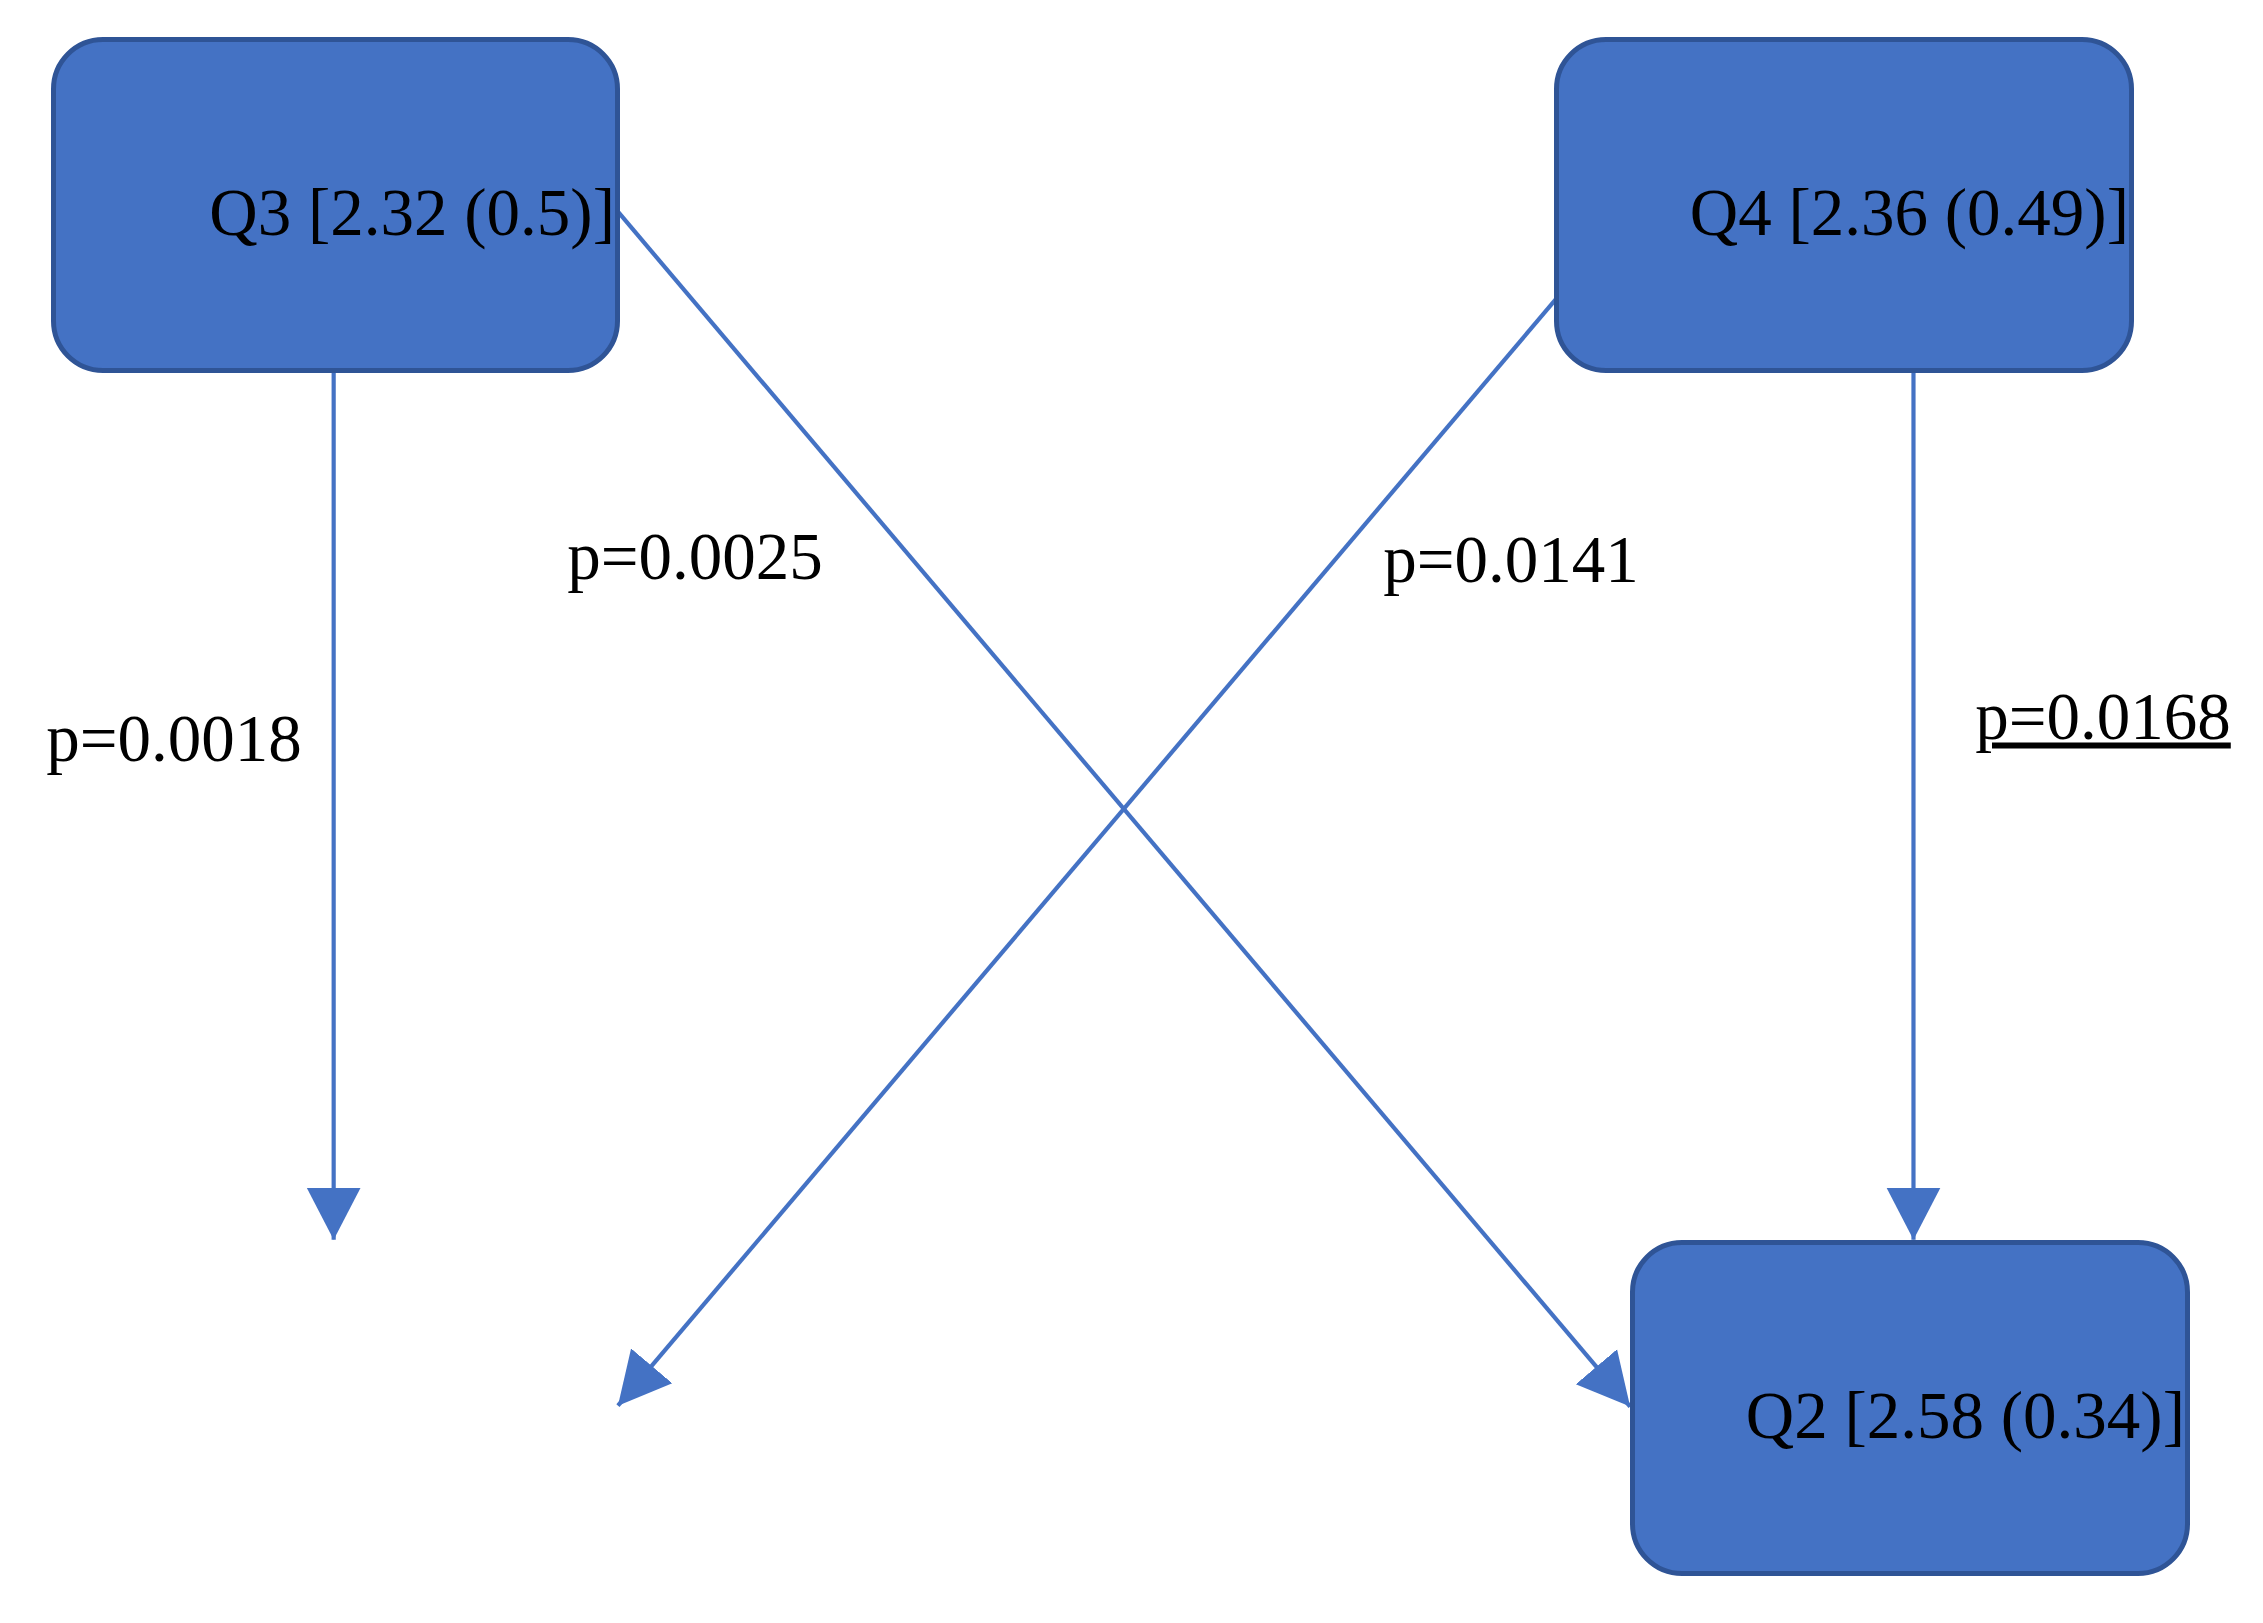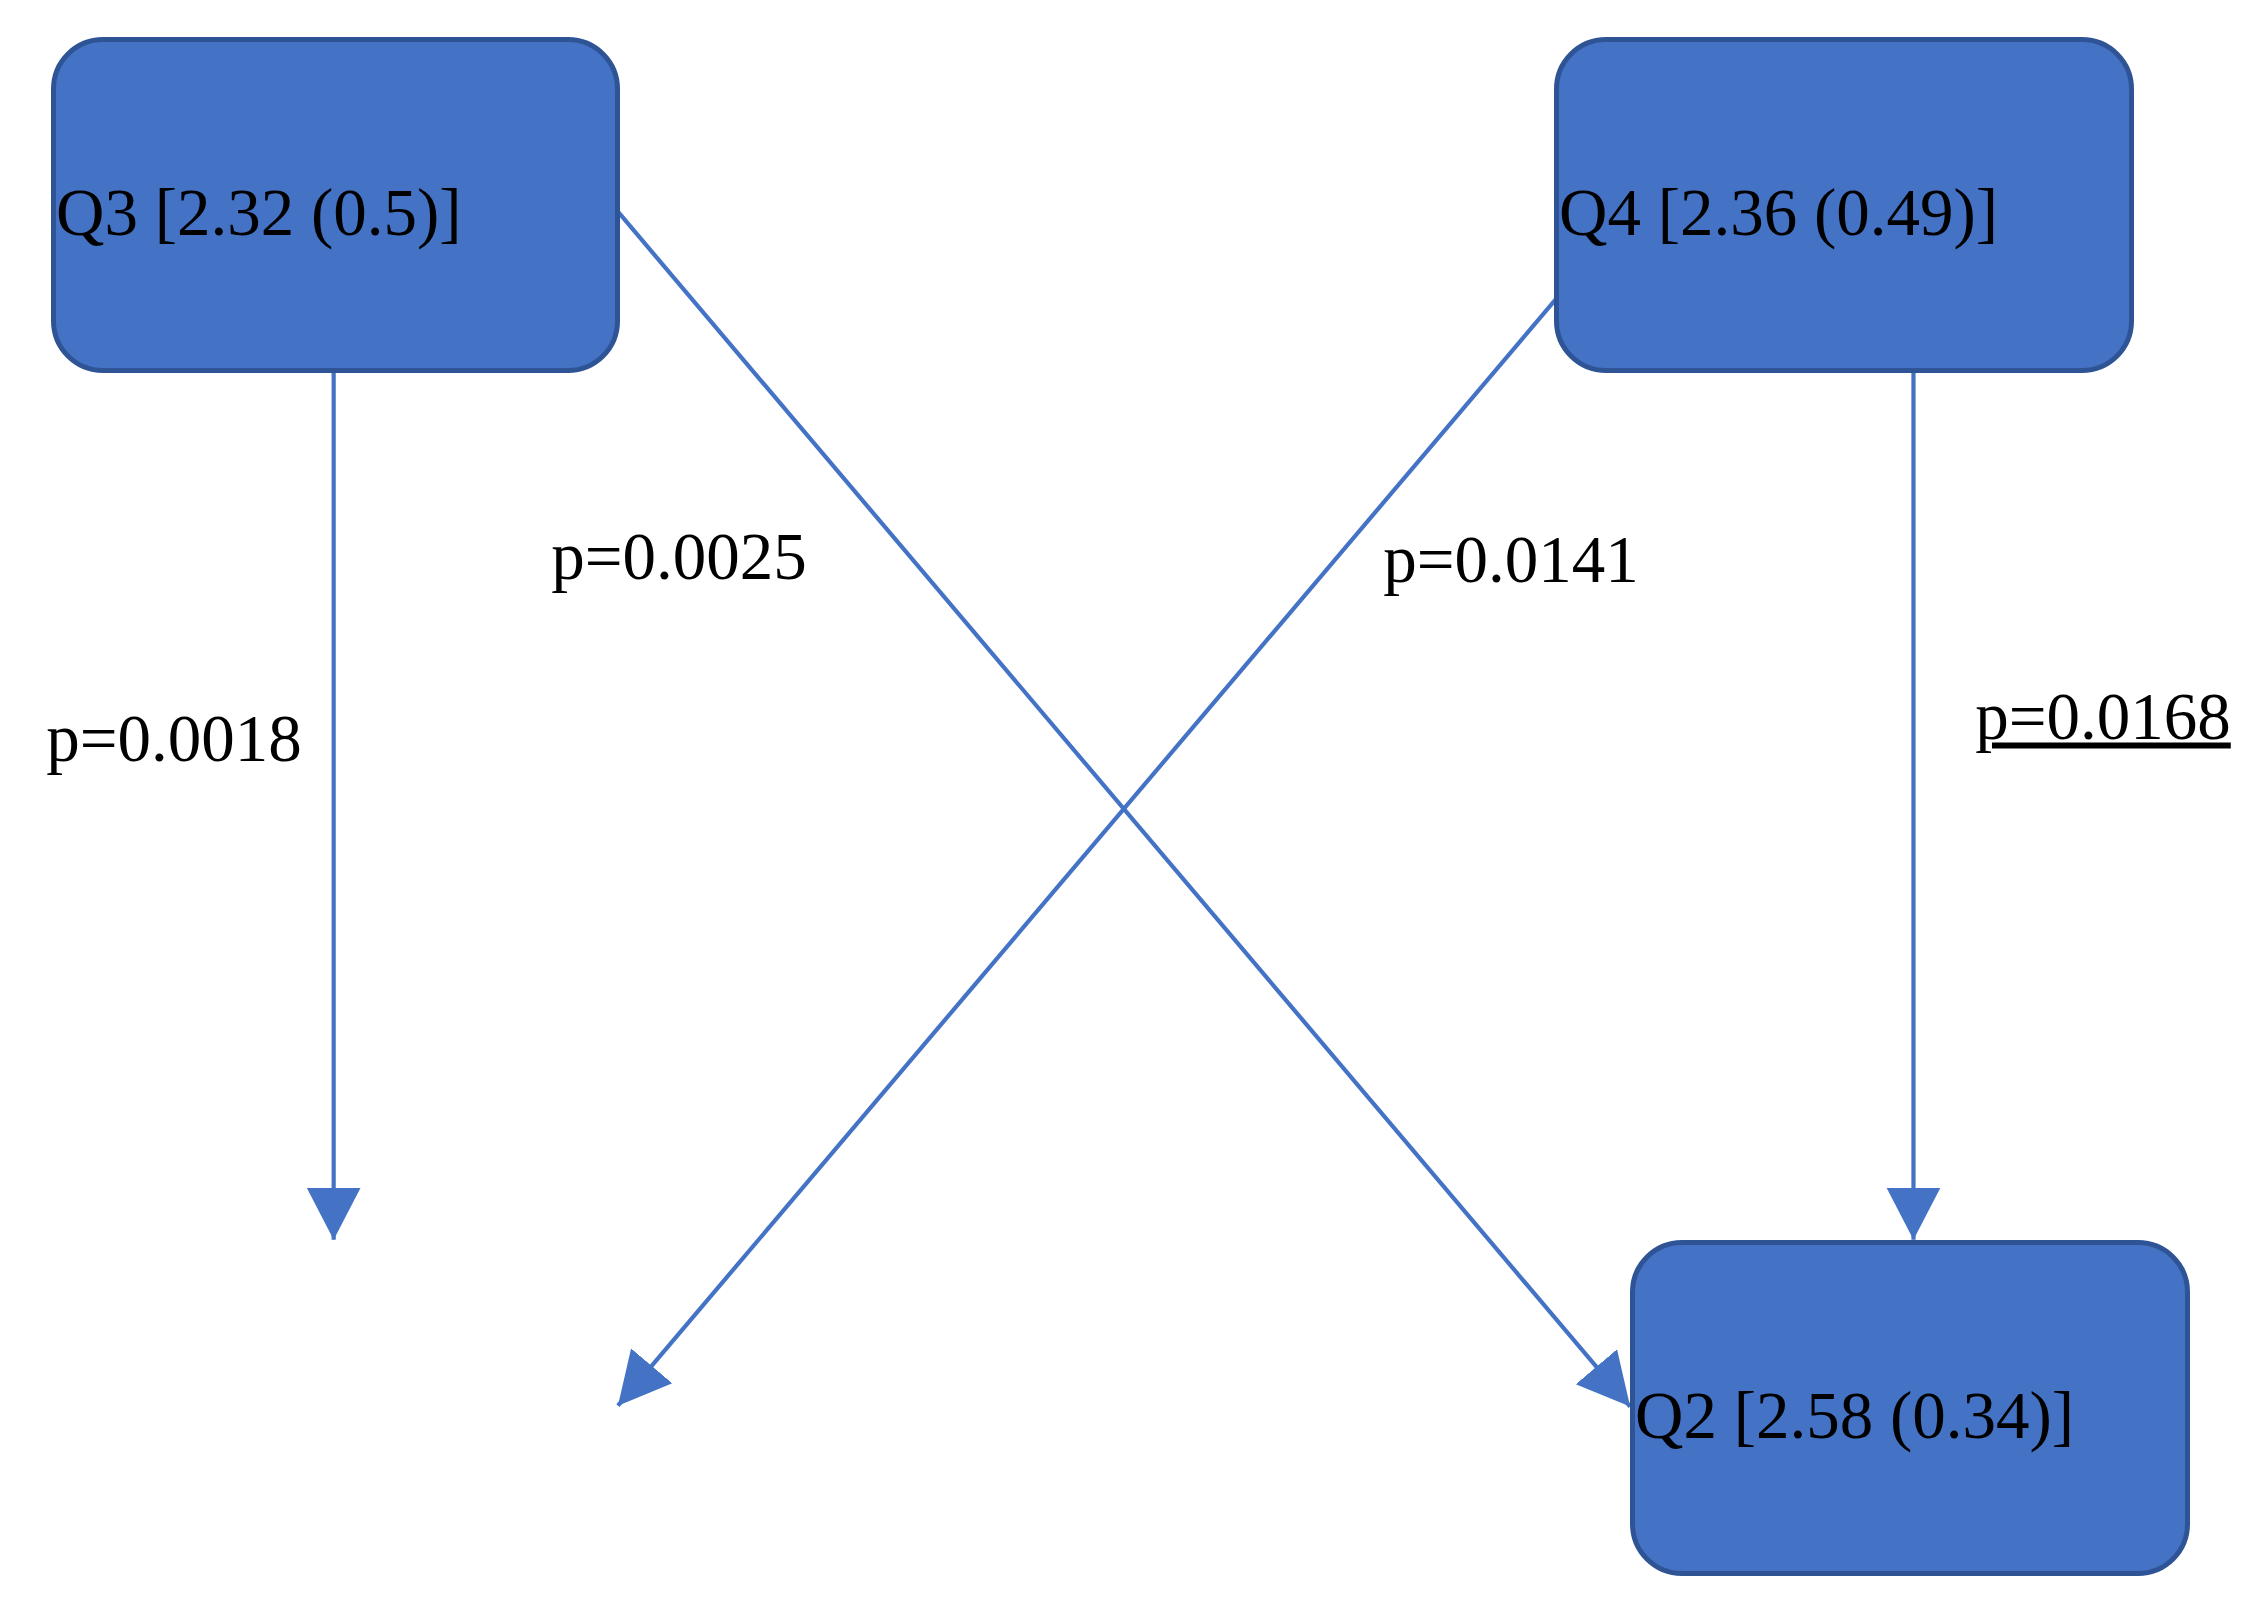--- a/index.html
+++ b/index.html
@@ -26,40 +26,40 @@
   }
   .node {
     position: absolute;
     z-index: 2;
     box-sizing: border-box;
     background: var(--node-fill);
     border: 5.6px solid var(--node-border);
     border-radius: 52px;
     display: flex;
     align-items: center;
-    justify-content: flex-start;
+    justify-content: flex-end;
     padding-top: 15px;
     font-size: 67px;
     color: var(--text);
     white-space: nowrap;
   }
   .node-q3 { left: 51px;   top: 37px;   width: 569px; height: 336px; }
   .node-q4 { left: 1554px; top: 37px;   width: 580px; height: 336px; }
   .node-q1 { left: 51px;   top: 1240px; width: 569px; height: 336px; }
   .node-q2 { left: 1630px; top: 1240px; width: 560px; height: 336px; }
   .edge-label {
     position: absolute;
     z-index: 3;
     transform: translate(-50%, -50%);
     font-size: 67px;
     color: var(--text);
     white-space: nowrap;
   }
   .label-e0 { left: 174px;  top: 738px; }
-  .label-e1 { left: 679px;  top: 556px; }
+  .label-e1 { left: 695px;  top: 556px; }
   .label-e2 { left: 1511px; top: 559px; }
   .label-e3 { left: 2103px; top: 716px; text-decoration: underline; }
   svg line { stroke: var(--arrow); stroke-width: 4.5px; }
 </style>
 </head>
 <body>
 
 <div class="canvas">
 
   <svg class="edges-layer" viewBox="0 0 2428 1741" xmlns="http://www.w3.org/2000/svg">

